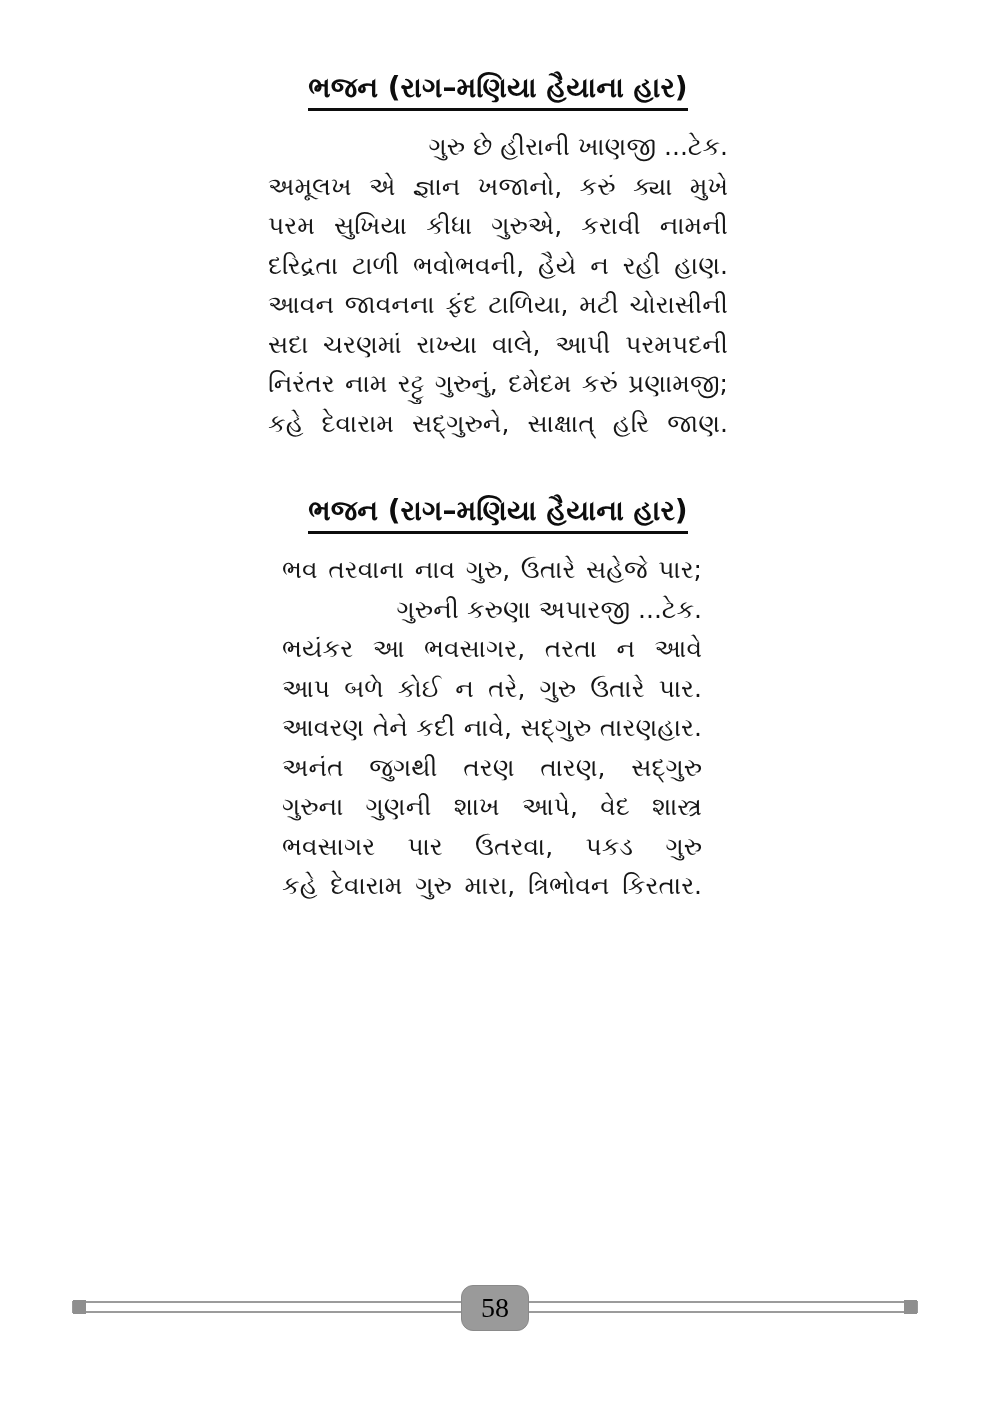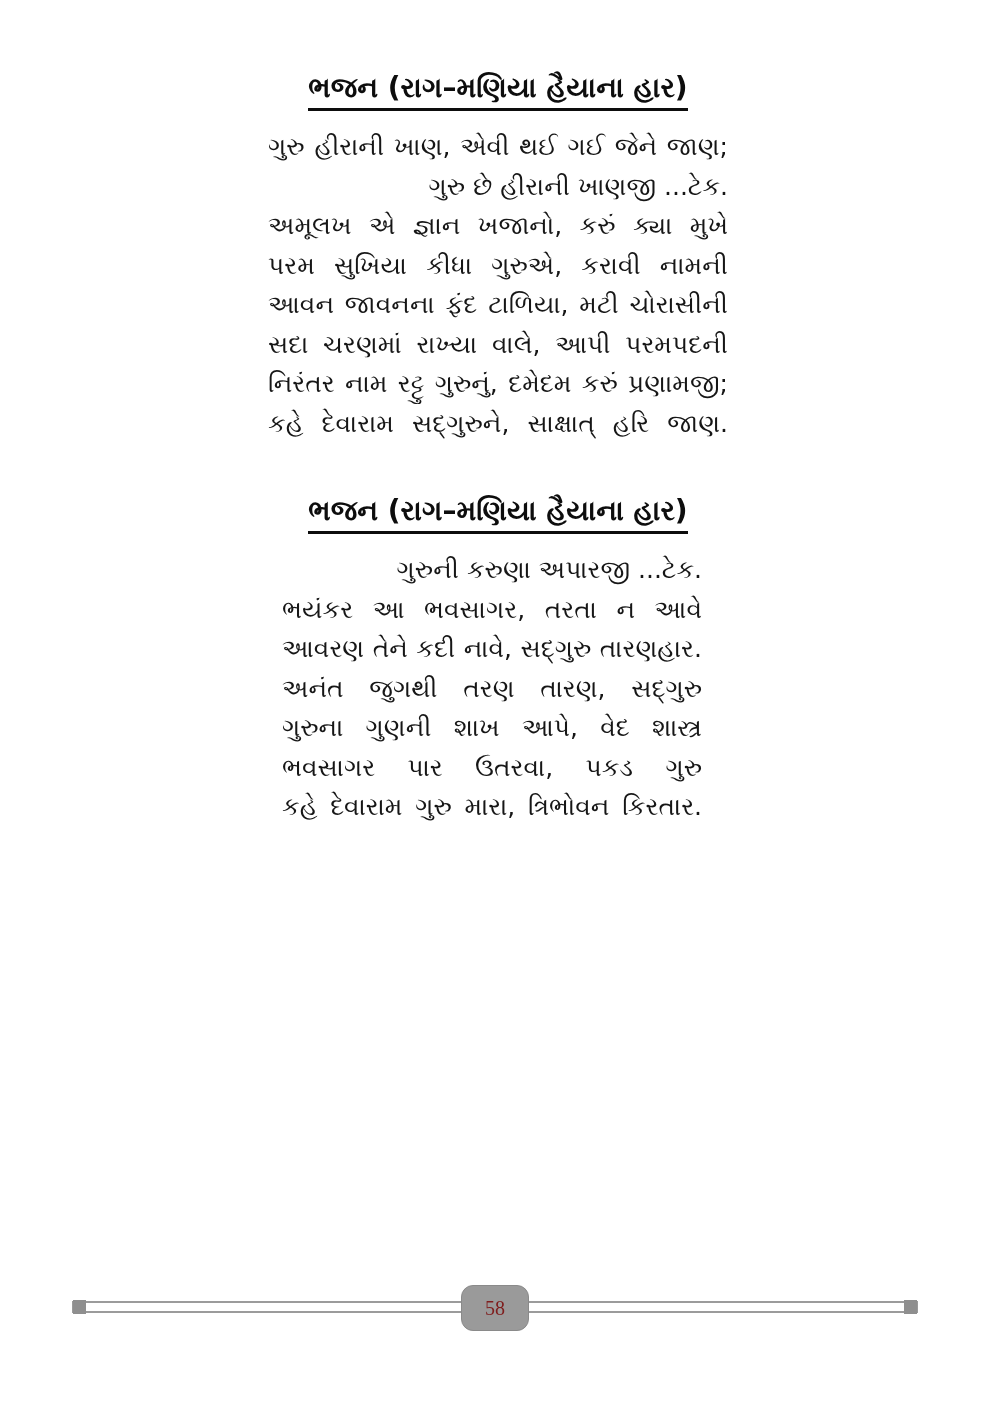--- a/index.html
+++ b/index.html
@@ -89,47 +89,49 @@
     height: 44px;
     background: #9a9a9a;
     border: 1px solid #8a8a8a;
     border-radius: 12px;
     display: flex;
     align-items: center;
     justify-content: center;
   }
   .badge-num {
     font-family: "Liberation Serif", serif;
-    font-size: 20px;
-    color: #7f1d1d;
+    font-size: 28px;
+    color: #000000;
     line-height: 1;
   }
 </style>
 </head>
 <body>
 
 <div class="page">
   <main class="content">
 
     <section class="bhajan-section s1">
       <h2 class="heading"><span class="heading-text">ભજન (રાગ–મણિયા હૈયાના હાર)</span></h2>
-      <div class="line">ગુરુ હીરાની ખાણ, એવી થઈ ગઈ જેને જાણ;</div>
       <div class="line tek">ગુરુ છે હીરાની ખાણજી ...ટેક.</div>
       <div class="line">અમૂલખ એ જ્ઞાન ખજાનો, કરું ક્યા મુખે વખાણજી;</div>
       <div class="line">પરમ સુખિયા કીધા ગુરુએ, કરાવી નામની જાણજી;</div>
+      <div class="line">દરિદ્રતા ટાળી ભવોભવની, હૈયે ન રહી હાણ.</div>
       <div class="line">આવન જાવનના ફંદ ટાળિયા, મટી ચોરાસીની ખાણજી;</div>
       <div class="line">સદા ચરણમાં રાખ્યા વાલે, આપી પરમપદની જાણ.</div>
       <div class="line">નિરંતર નામ રટ્ટુ ગુરુનું, દમેદમ કરું પ્રણામજી;</div>
       <div class="line">કહે દેવારામ સદ્ગુરુને, સાક્ષાત્ હરિ જાણ.</div>
     </section>
 
     <section class="bhajan-section s2">
       <h2 class="heading"><span class="heading-text">ભજન (રાગ–મણિયા હૈયાના હાર)</span></h2>
+      <div class="line">ભવ તરવાના નાવ ગુરુ, ઉતારે સહેજે પાર;</div>
       <div class="line tek">ગુરુની કરુણા અપારજી ...ટેક.</div>
       <div class="line">ભયંકર આ ભવસાગર, તરતા ન આવે પારજી;</div>
+      <div class="line">આપ બળે કોઈ ન તરે, ગુરુ ઉતારે પાર.</div>
       <div class="line">આવરણ તેને કદી નાવે, સદ્ગુરુ તારણહાર.</div>
       <div class="line">અનંત જુગથી તરણ તારણ, સદ્ગુરુ કિરતારજી;</div>
       <div class="line">ગુરુના ગુણની શાખ આપે, વેદ શાસ્ત્ર પુરાણ.</div>
       <div class="line">ભવસાગર પાર ઉતરવા, પકડ ગુરુ આધારજી;</div>
       <div class="line">કહે દેવારામ ગુરુ મારા, ત્રિભોવન કિરતાર.</div>
     </section>
 
   </main>
 
   <footer class="footer">

